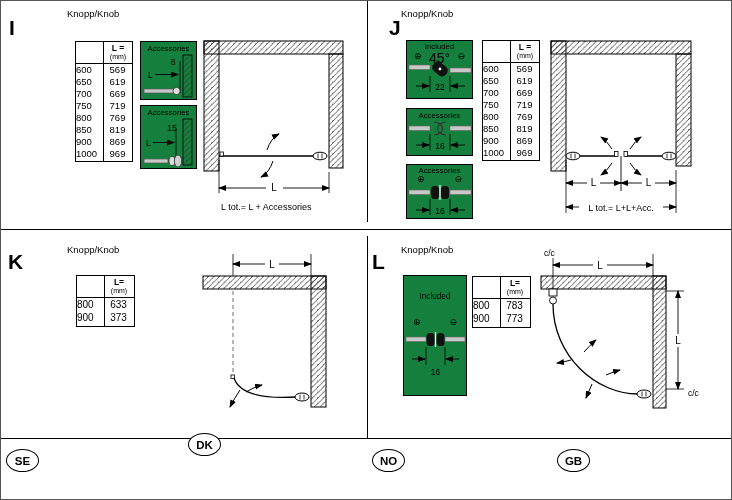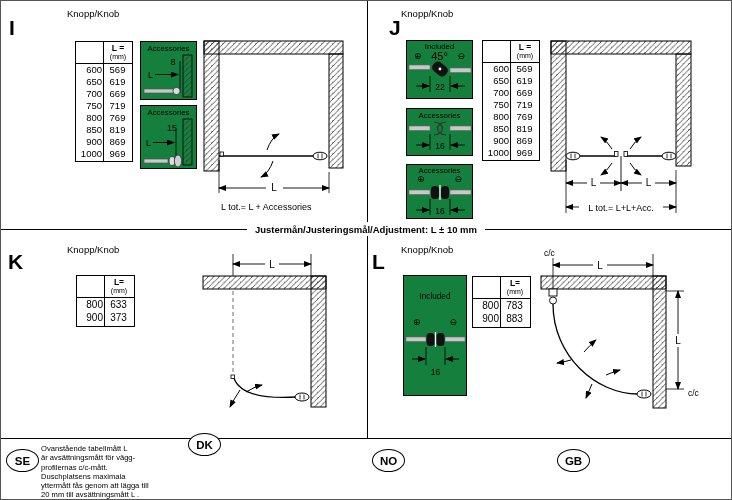--- a/index.html
+++ b/index.html
@@ -11,28 +11,28 @@
   .abs{position:absolute;}
   .big-letter{font-size:21px;font-weight:bold;line-height:21px;}
   .sec-title{font-size:9.5px;font-weight:normal;}
   
   .dimtable{position:absolute;border:1px solid #000;background:#fff;box-sizing:content-box;}
   .dimtable .colline{position:absolute;left:27px;top:0;bottom:0;width:1px;background:#000;}
   .dimtable .thead{position:relative;height:21px;border-bottom:1px solid #000;}
   .dimtable .h1{position:absolute;left:28px;width:28px;text-align:center;top:1px;font-size:8.5px;font-weight:bold;}
   .dimtable .h2{position:absolute;left:28px;width:28px;text-align:center;top:11px;font-size:7px;}
   .trow{display:flex;height:12px;line-height:12px;font-size:9.5px;}
-  .trow .tcell:first-child{width:26px;text-align:right;padding-right:2px;}
+  .trow .tcell:first-child{width:26px;padding-right:2px;}
   .trow .tcell:last-child{width:27px;text-align:center;margin-left:0;}
   .dimtable.small .trow{height:13px;line-height:13px;font-size:10px;}
   
   .accbox{position:absolute;border:1px solid #000;background:#15803d;box-sizing:border-box;}
   .blabel{position:absolute;left:0;right:0;text-align:center;font-size:7.8px;}
   .pmicon{position:absolute;font-family:"DejaVu Sans",sans-serif;font-size:9px;line-height:9px;}
-  .angle{position:absolute;left:0;right:0;text-align:center;font-size:11px;}
+  .angle{position:absolute;left:0;right:0;text-align:center;font-size:14px;}
   
   .adjust-row{position:absolute;left:0;right:0;top:221px;height:14px;display:flex;align-items:center;}
   .adjust-row .dline{flex:1;height:1px;background:#000;}
   .adjust-row .dtext{padding:0 8px;font-size:9.5px;font-weight:bold;white-space:nowrap;}
   .vline{position:absolute;width:1px;background:#000;}
   .hline{position:absolute;height:1px;background:#000;}
   
   .cc{position:absolute;width:33px;height:23px;border:1.5px solid #000;border-radius:50%;
       text-align:center;line-height:22px;font-weight:bold;font-size:11.5px;box-sizing:border-box;background:#fff;}
   .ftext{position:absolute;font-size:7.6px;line-height:9.3px;}
@@ -308,21 +308,20 @@
     <rect x="96" y="145" width="13" height="12" fill="#fff"></rect>
     <text x="102.5" y="155" font-size="10" text-anchor="middle">L</text>
     <line x1="20" y1="176" x2="130" y2="176" stroke="#000" stroke-width="0.9" marker-start="url(#mJ)" marker-end="url(#mJ)"></line>
     <rect x="33" y="169" width="84" height="13" fill="#fff"></rect>
     <text x="75" y="180" font-size="9" text-anchor="middle">L tot.= L+L+Acc.</text>
   </svg>
 
   <div class="vline" style="left:366px;top:0;height:221px;"></div>
   <div class="adjust-row">
     <div class="dline"></div>
-    <div class="dtext">Justermån/Justeringsmål/Adjustment: L ± 10 mm</div>
     <div class="dline"></div>
   </div>
   <div class="vline" style="left:366px;top:235px;height:202px;"></div>
 
   <div class="abs big-letter" style="left:7px;top:250px;">K</div>
   <div class="abs sec-title" style="left:66px;top:243px;">Knopp/Knob</div>
 
   <div class="dimtable small" style="left:75px;top:274px;width:57px;height:50px;">
     <div class="colline"></div>
     <div class="thead">
@@ -399,21 +398,21 @@
       <span class="h1">L=</span>
       <span class="h2">(mm)</span>
     </div>
     <div>
         <div class="trow">
           <span class="tcell">800</span>
           <span class="tcell">783</span>
         </div>
         <div class="trow">
           <span class="tcell">900</span>
-          <span class="tcell">883</span>
+          <span class="tcell">773</span>
         </div>
       </div>
   </div>
 
   <svg class="abs" style="left:535px;top:243px;" width="197" height="192" viewBox="0 0 197 192">
     <defs>
       <pattern id="hL" width="5.5" height="5.5" patternUnits="userSpaceOnUse">
         <path d="M-1,6.5 L6.5,-1 M1.5,9 L9,1.5" stroke="#333" stroke-width="0.8"></path>
       </pattern>
       <marker id="mL" markerWidth="9" markerHeight="8" refX="7" refY="3" orient="auto-start-reverse" markerUnits="userSpaceOnUse">
@@ -442,28 +441,20 @@
     <line x1="130" y1="145" x2="148" y2="145" stroke="#000" stroke-width="0.8"></line>
     <line x1="142" y1="47" x2="142" y2="145" stroke="#000" stroke-width="0.9" marker-start="url(#mL)" marker-end="url(#mL)"></line>
     <rect x="135" y="90" width="14" height="13" fill="#fff"></rect>
     <text x="142" y="100" font-size="10" text-anchor="middle">L</text>
     <text x="152" y="152" font-size="8.5">c/c</text>
   </svg>
 
   <div class="hline" style="left:0;top:437px;width:732px;"></div>
 
   <div class="cc" style="left:5px;top:448px;">SE</div>
-  <div class="ftext" style="left:40px;top:443px;">
-    <span>Ovanstående tabellmått L</span>
-    <span>är avsättningsmått för vägg-</span>
-    <span>profilernas c/c-mått.</span>
-    <span>Duschplatsens maximala</span>
-    <span>yttermått fås genom att lägga till</span>
-    <span>20 mm till avsättningsmått L .</span>
-  </div>
 
   <div class="cc" style="left:187px;top:432px;">DK</div>
 
   <div class="cc" style="left:371px;top:448px;text-align:center;">NO</div>
 
   <div class="cc" style="left:556px;top:448px;">GB</div>
 
 </div>
 
 </body></html>

